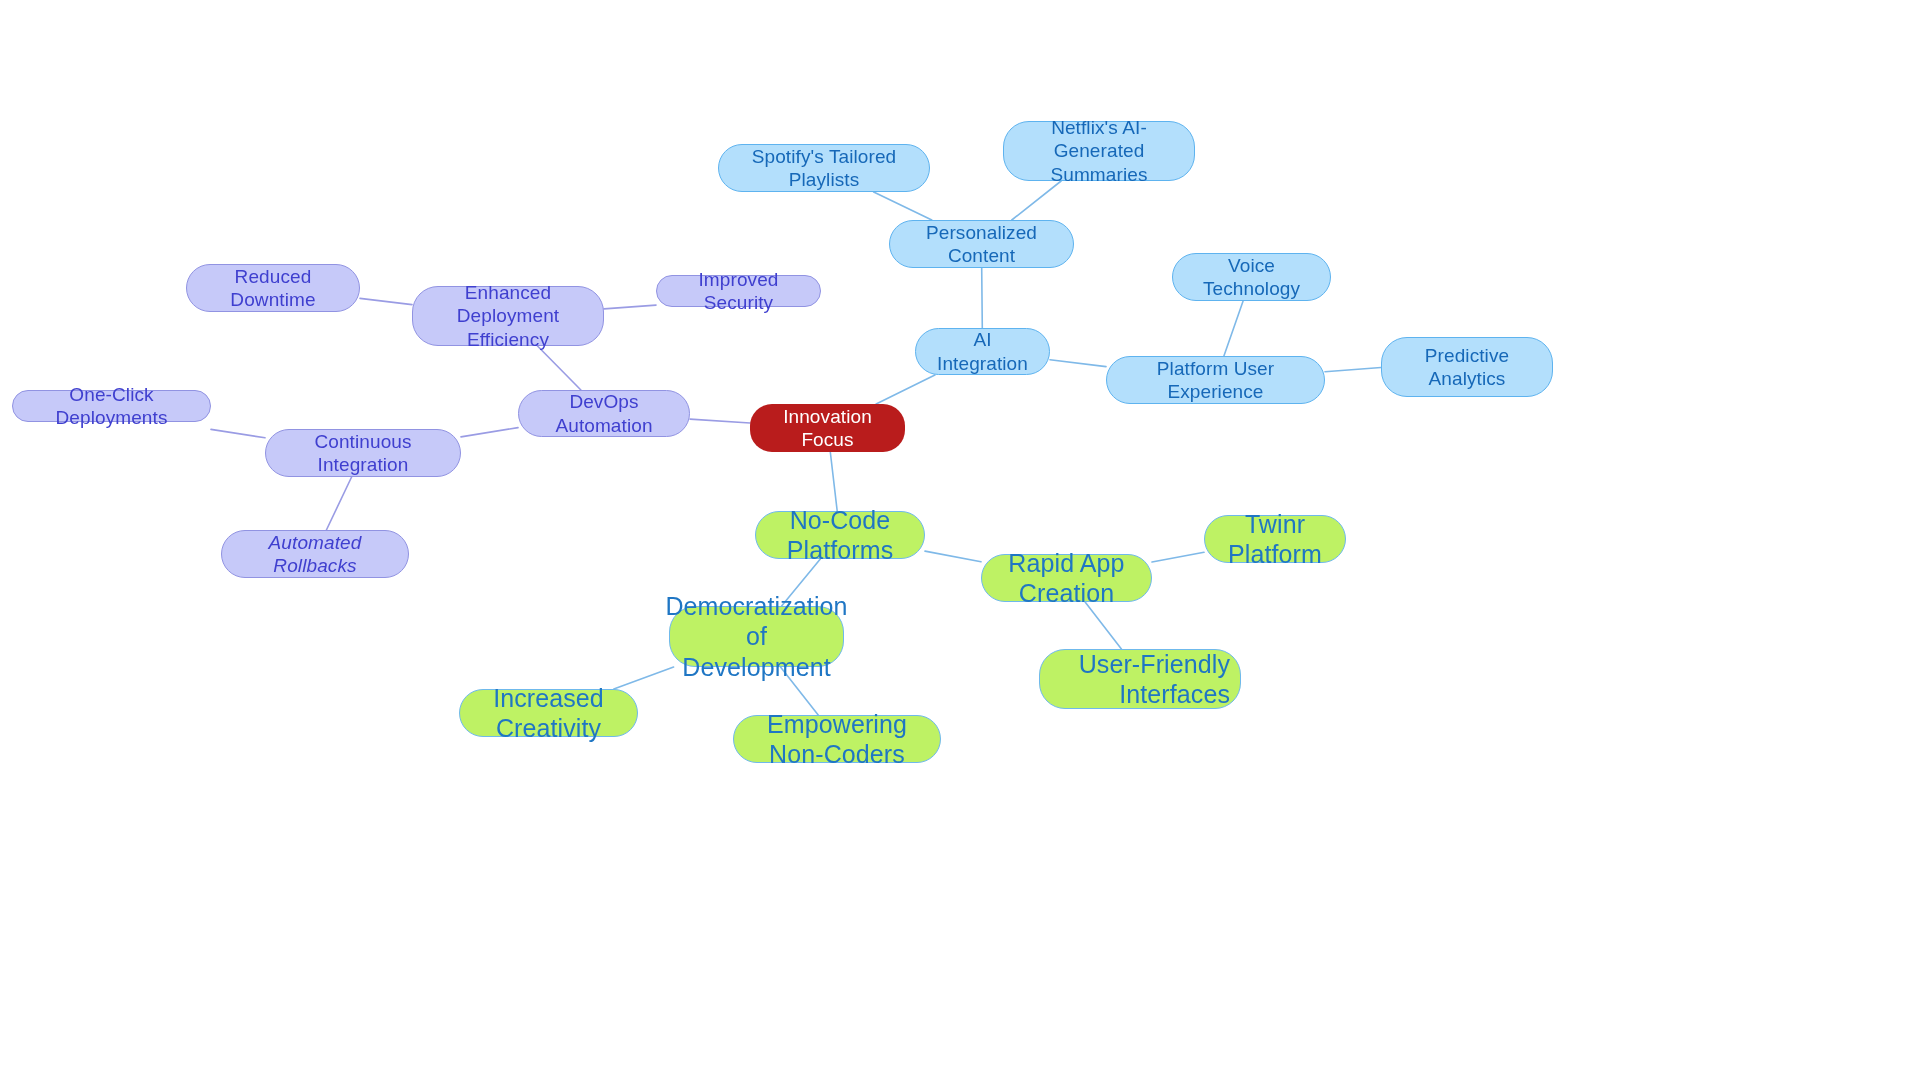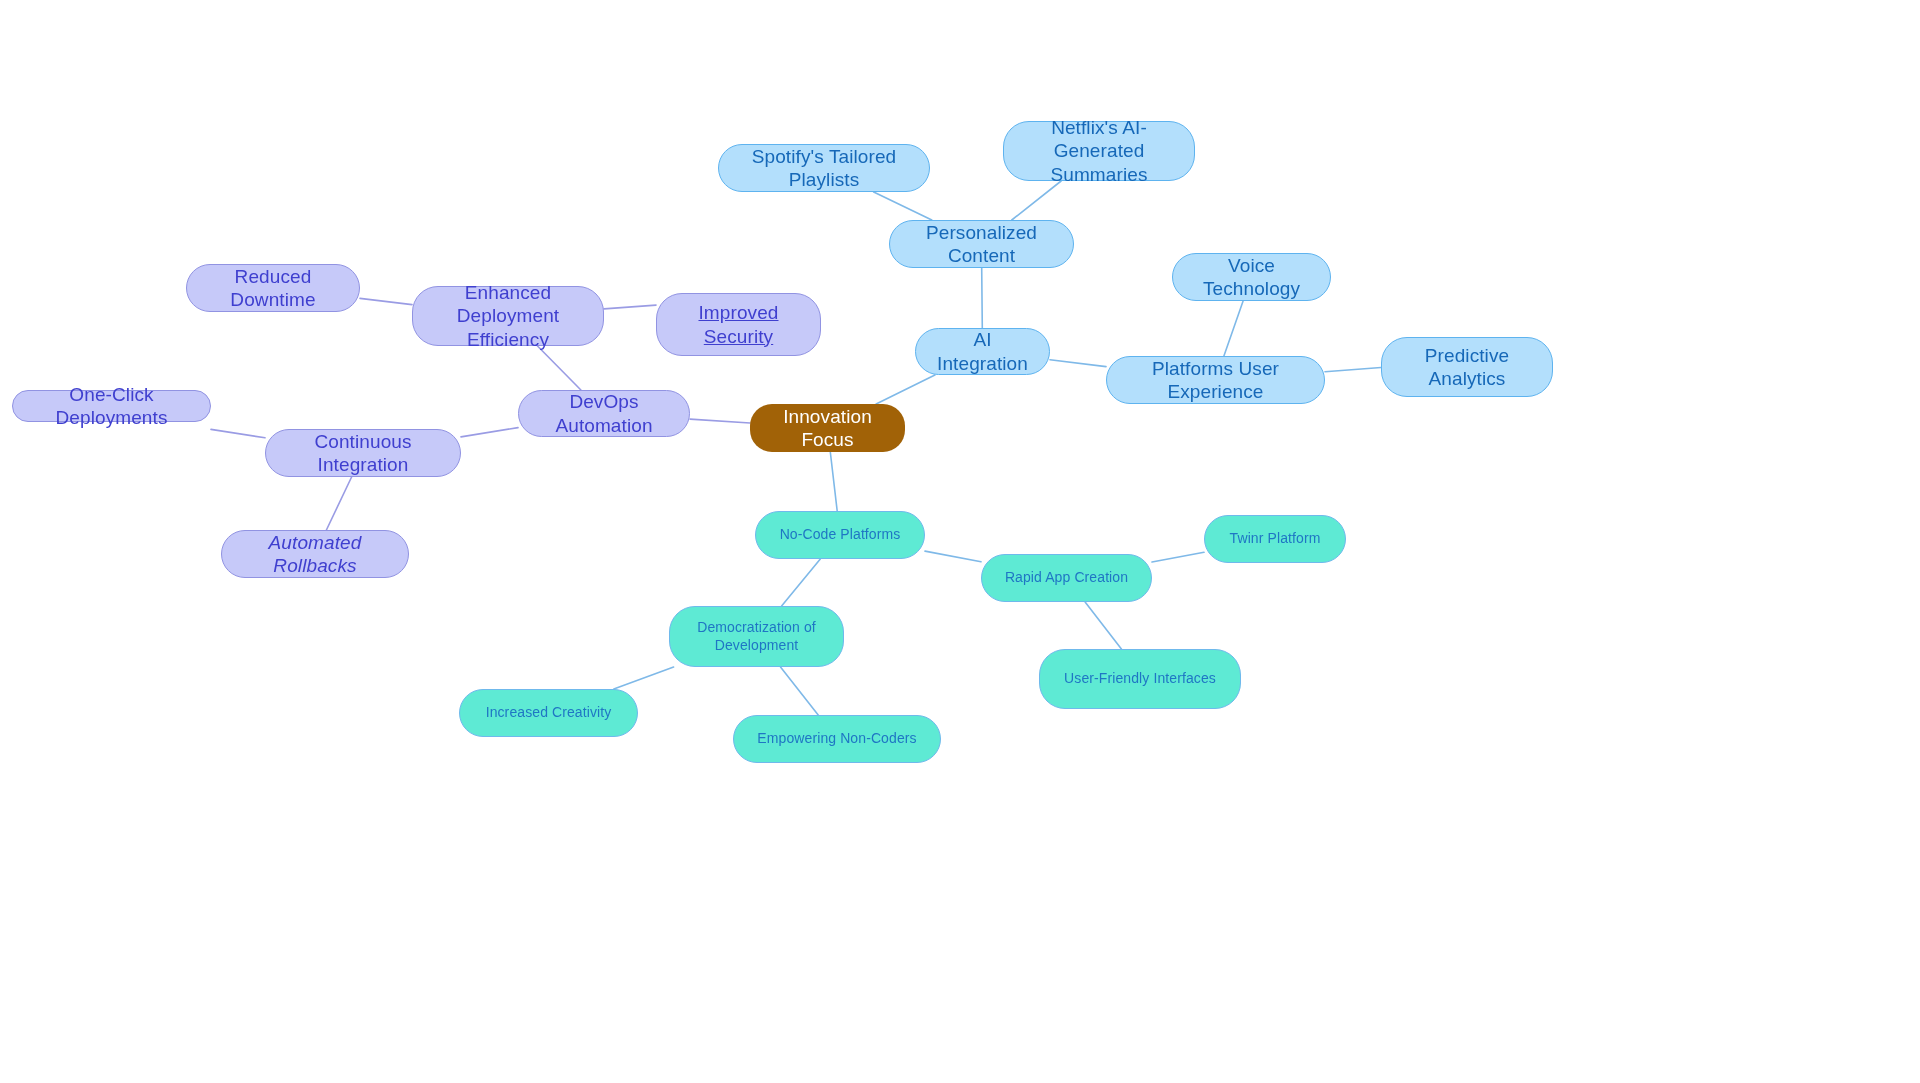--- a/index.html
+++ b/index.html
@@ -38,35 +38,35 @@
     border-style: solid;
     border-width: 1px;
     line-height: 1.22;
     letter-spacing: 0.1px;
     white-space: pre-line;
     padding: 12px 10px;
   }
   .node-root {
     border-radius: 22px;
     border-width: 0;
-    background: #a16207;
+    background: #b91c1c;
     color: #ffffff;
     font-size: 19px;
   }
   .node-blue-mid {
     background: #b3dffc;
     border-color: #5eb3ef;
     color: #1668b8;
     font-size: 19px;
   }
   .node-blue-light {
-    background: #5eead4;
+    background: #bef264;
     border-color: #6fb9ec;
     color: #1f76c4;
-    font-size: 14px;
+    font-size: 25px;
   }
   .node-purple-mid {
     background: #c6c9f9;
     border-color: #9193e2;
     color: #3f3fcf;
     font-size: 19px;
   }
 </style>
 </head>
 <body>
@@ -95,33 +95,33 @@
       <line x1="265.0" y1="437.8" x2="211.0" y2="429.4" stroke="#9a9ce4" stroke-width="1.6" stroke-linecap="round"></line>
       <line x1="351.6" y1="477.0" x2="326.4" y2="530.0" stroke="#9a9ce4" stroke-width="1.6" stroke-linecap="round"></line>
     </svg>
   <div id="node-layer">
       <div class="node node-root" style="left: 750px; top: 404px; width: 155px; height: 48px;">Innovation Focus</div>
       <div class="node node-blue-mid" style="left: 915px; top: 328px; width: 135px; height: 47px;">AI Integration</div>
       <div class="node node-blue-mid" style="left: 889px; top: 220px; width: 185px; height: 48px;">Personalized Content</div>
       <div class="node node-blue-mid" style="left: 718px; top: 144px; width: 212px; height: 48px;">Spotify's Tailored Playlists</div>
       <div class="node node-blue-mid" style="left: 1003px; top: 121px; width: 192px; height: 60px;">Netflix's AI-Generated
 Summaries</div>
-      <div class="node node-blue-mid" style="left: 1106px; top: 356px; width: 219px; height: 48px;">Platforms User Experience</div>
+      <div class="node node-blue-mid" style="left: 1106px; top: 356px; width: 219px; height: 48px;">Platform User Experience</div>
       <div class="node node-blue-mid" style="left: 1172px; top: 253px; width: 159px; height: 48px;">Voice Technology</div>
       <div class="node node-blue-mid" style="left: 1381px; top: 337px; width: 172px; height: 60px;">Predictive Analytics</div>
       <div class="node node-blue-light" style="left: 755px; top: 511px; width: 170px; height: 48px;">No-Code Platforms</div>
       <div class="node node-blue-light" style="left: 981px; top: 554px; width: 171px; height: 48px;">Rapid App Creation</div>
       <div class="node node-blue-light" style="left: 1204px; top: 515px; width: 142px; height: 48px;">Twinr Platform</div>
       <div class="node node-blue-light" style="left: 1039px; top: 649px; width: 202px; height: 60px; text-align: right;">User-Friendly Interfaces</div>
       <div class="node node-blue-light" style="left: 669px; top: 606px; width: 175px; height: 61px;">Democratization of
 Development</div>
       <div class="node node-blue-light" style="left: 459px; top: 689px; width: 179px; height: 48px;">Increased Creativity</div>
       <div class="node node-blue-light" style="left: 733px; top: 715px; width: 208px; height: 48px;">Empowering Non-Coders</div>
       <div class="node node-purple-mid" style="left: 518px; top: 390px; width: 172px; height: 47px;">DevOps Automation</div>
       <div class="node node-purple-mid" style="left: 412px; top: 286px; width: 192px; height: 60px;">Enhanced Deployment
 Efficiency</div>
       <div class="node node-purple-mid" style="left: 186px; top: 264px; width: 174px; height: 48px;">Reduced Downtime</div>
-      <div class="node node-purple-mid" style="left: 656px; top: 293px; width: 165px; height: 63px; text-decoration: underline;">Improved Security</div>
+      <div class="node node-purple-mid" style="left: 656px; top: 275px; width: 165px; height: 32px;">Improved Security</div>
       <div class="node node-purple-mid" style="left: 265px; top: 429px; width: 196px; height: 48px;">Continuous Integration</div>
       <div class="node node-purple-mid" style="left: 12px; top: 390px; width: 199px; height: 32px;">One-Click Deployments</div>
       <div class="node node-purple-mid" style="left: 221px; top: 530px; width: 188px; height: 48px; font-style: italic;">Automated Rollbacks</div>
     </div>
 </div>
 
 </body></html>

